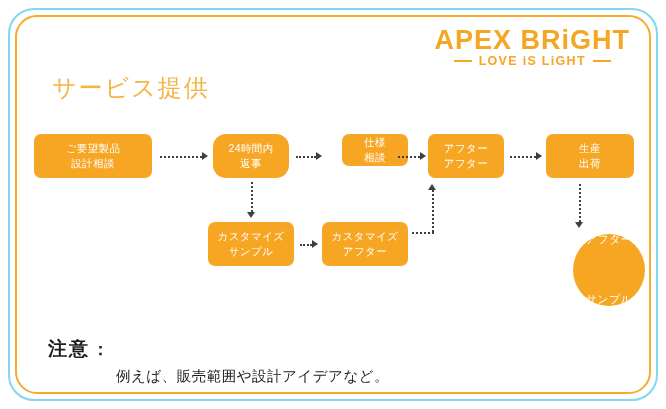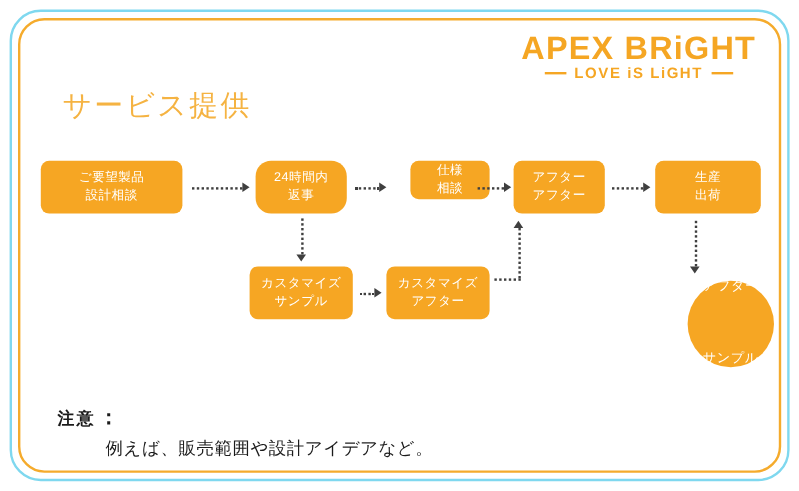--- a/index.html
+++ b/index.html
@@ -145,37 +145,37 @@
     top: 336px;
     width: 570px;
     color: #1b1b1b;
   }
   .note-row {
     display: flex;
     align-items: baseline;
     font-size: 15px;
   }
   .note-label {
-    font-size: 14px;
+    font-size: 19px;
     font-weight: bold;
     letter-spacing: 2px;
   }
   .note-colon {
     font-size: 17px;
     font-weight: bold;
     padding: 0 4px 0 2px;
   }
   .note-text {
     font-size: 14.5px;
     letter-spacing: 0.5px;
   }
   .note-text2 {
     font-size: 14.5px;
     letter-spacing: 0.5px;
-    margin-left: 40px;
+    margin-left: 68px;
     margin-top: 5px;
   }
 </style>
 </head>
 <body>
 
 <div class="page">
 
   <div class="frame-outer"></div>
   <div class="frame-inner"></div>

